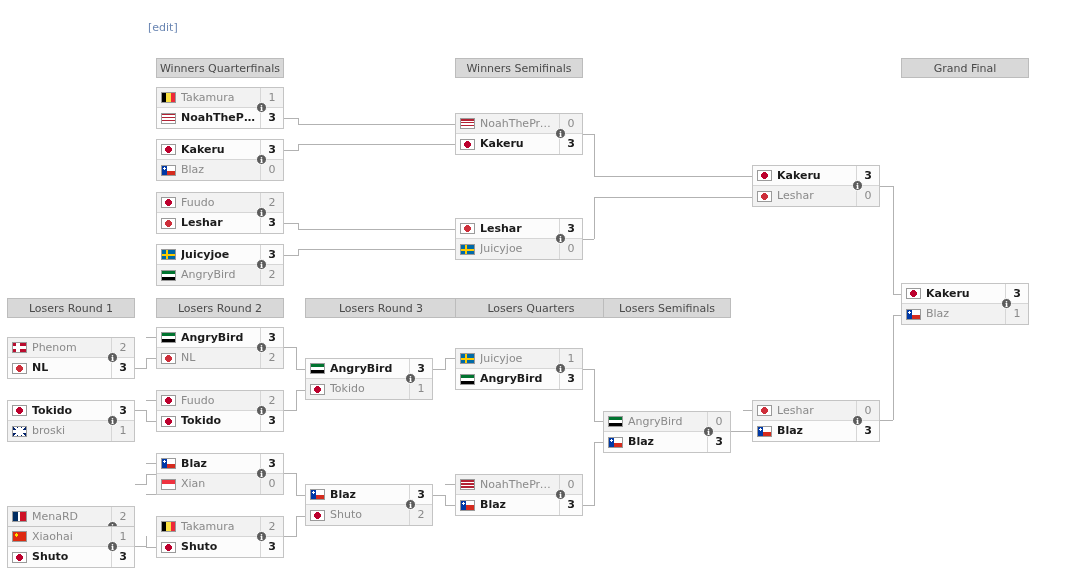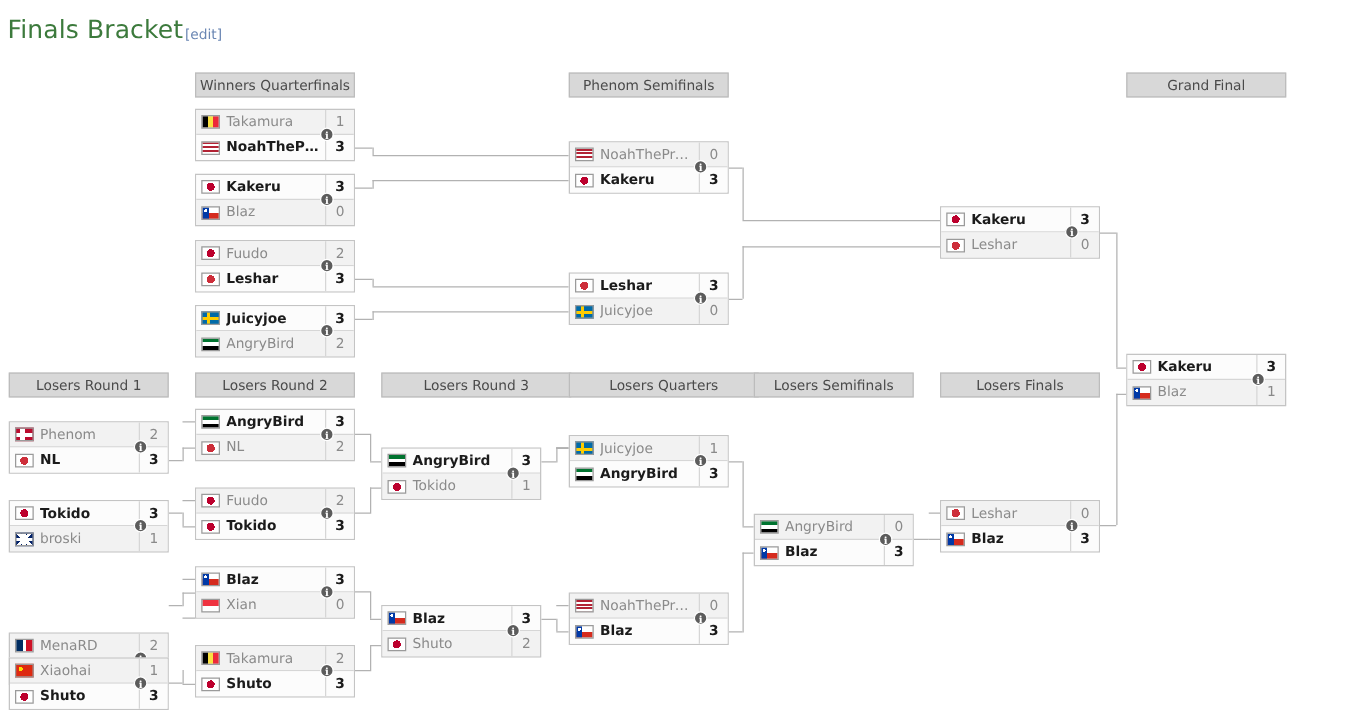--- a/index.html
+++ b/index.html
@@ -75,33 +75,31 @@
 
   
   .lh{position:absolute;height:1px;background:#b2b2b2;z-index:1;}
   .lv{position:absolute;width:1px;background:#b2b2b2;z-index:1;}
 </style>
 </head>
 <body>
 
 <div id="stage">
 
-  <div class="page-title">Finals Bracket</div>
   <a class="edit-link">[edit]</a>
 
   <div class="round-header" style="left:156px;top:58px;width:128px;">Winners Quarterfinals</div>
-  <div class="round-header" style="left:455px;top:58px;width:128px;">Phenom Semifinals</div>
+  <div class="round-header" style="left:455px;top:58px;width:128px;">Winners Semifinals</div>
   <div class="round-header" style="left:901px;top:58px;width:128px;">Grand Final</div>
 
   <div class="round-header" style="left:7px;top:298px;width:128px;">Losers Round 1</div>
   <div class="round-header" style="left:156px;top:298px;width:128px;">Losers Round 2</div>
   <div class="round-header" style="left:305px;top:298px;width:152px;">Losers Round 3</div>
   <div class="round-header" style="left:455px;top:298px;width:152px;">Losers Quarters</div>
   <div class="round-header" style="left:603px;top:298px;width:128px;">Losers Semifinals</div>
-  <div class="round-header" style="left:752px;top:298px;width:128px;">Losers Finals</div>
 
   <div class="lh" style="left:284px;top:118px;width:14px;"></div>
   <div class="lv" style="left:298px;top:118px;height:6px;"></div>
   <div class="lh" style="left:298px;top:124px;width:157px;"></div>
 
   <div class="lh" style="left:284px;top:150px;width:14px;"></div>
   <div class="lv" style="left:298px;top:144px;height:7px;"></div>
   <div class="lh" style="left:298px;top:144px;width:157px;"></div>
 
   <div class="lh" style="left:284px;top:223px;width:14px;"></div>

